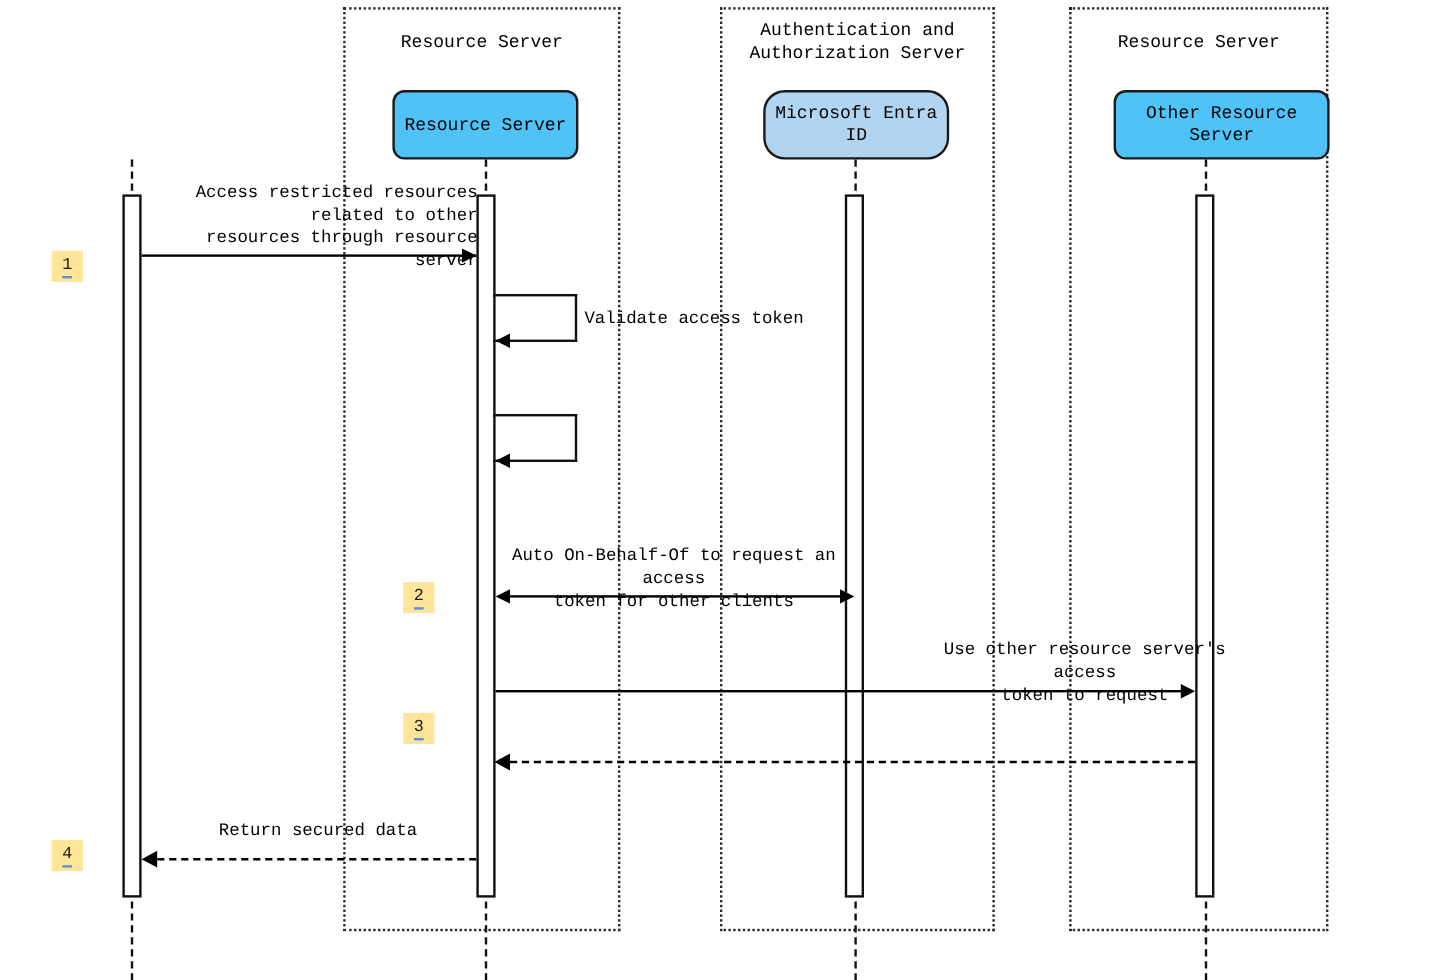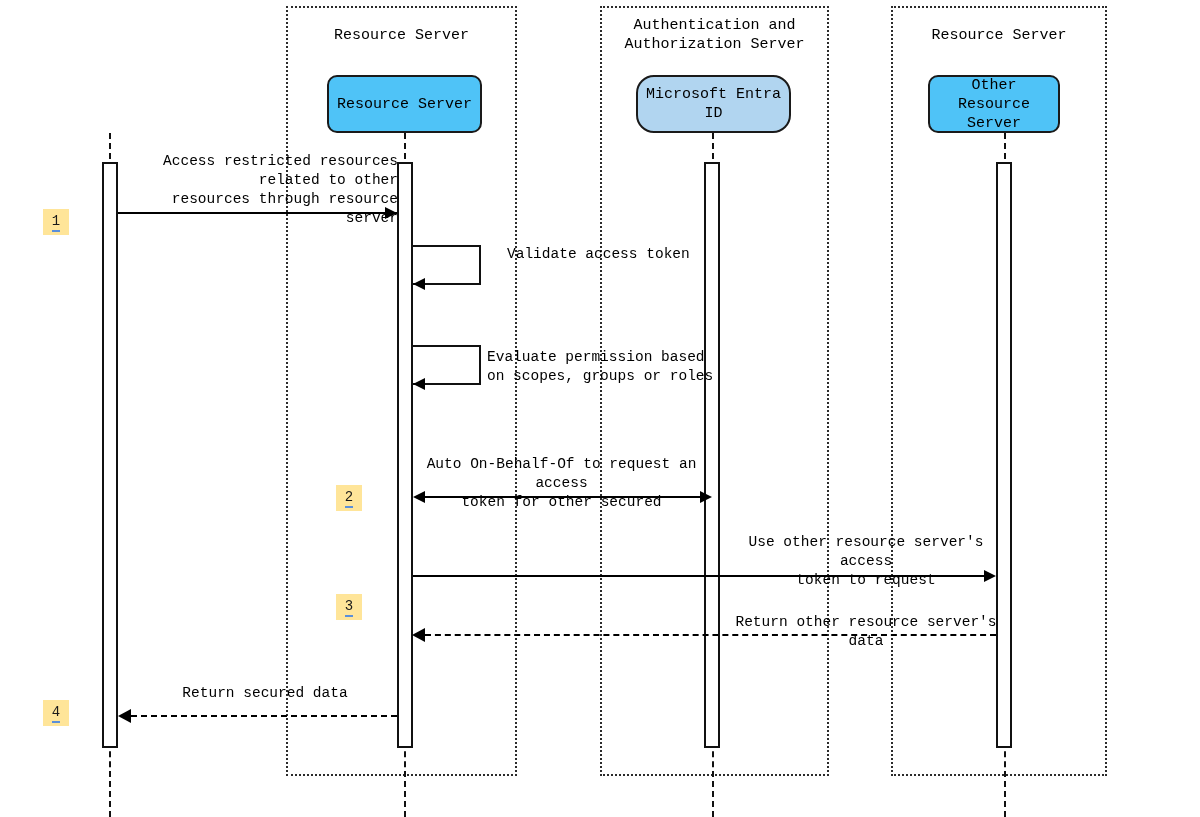--- a/index.html
+++ b/index.html
@@ -145,63 +145,60 @@
 
 
   <div class="actor" style="left:327px; top:75px; width:155px; height:58px; background:#4fc3f7;">
     <span class="actor-label">Resource Server</span>
   </div>
 
   <div class="actor" style="left:636px; top:75px; width:155px; height:58px; background:#b1d5f0;border-radius:18px;">
     <span class="actor-label">Microsoft Entra ID</span>
   </div>
 
-  <div class="actor" style="left:928px; top:75px; width:132px; height:58px; background:#4fc3f7;justify-content:center;">
+  <div class="actor" style="left:928px; top:75px; width:180px; height:58px; background:#4fc3f7;justify-content:center;">
     <span class="actor-label">Other Resource
 Server</span>
   </div>
 
   <div class="activation" style="left:102px; top:162px; width:16px; height:586px;"></div>
   <div class="activation" style="left:397px; top:162px; width:16px; height:586px;"></div>
   <div class="activation" style="left:704px; top:162px; width:16px; height:586px;"></div>
   <div class="activation" style="left:996px; top:162px; width:16px; height:586px;"></div>
 
   <div class="msg-label" style="left:118px; top:152px; width:280px;text-align:right;">Access restricted resources
 related to other
 resources through resource server</div>
   <div class="msg-line" style="left:118px; top:212px; width:279px;"></div>
   <div class="arrowhead right" style="left:385px; top:207px;"></div>
   <div class="badge" style="left:43px; top:209px; width:26px;">
     <u>1</u>
   </div>
 
   <div class="selfcall" style="left:411px; top:245px; width:70px; height:40px;"></div>
   <div class="arrowhead left" style="left:413px; top:278px;"></div>
-  <div class="msg-label left-al" style="left:487px; top:245px; width:260px;margin-left:20px;">Validate access token</div>
+  <div class="msg-label left-al" style="left:487px; top:257px; width:260px;">Validate access token</div>
 
   <div class="selfcall" style="left:411px; top:345px; width:70px; height:40px;"></div>
   <div class="arrowhead left" style="left:413px; top:378px;"></div>
-  <div class="msg-label left-al" style="left:487px; top:348px; width:230px;">Evaluate permission based
-on scopes, groups or roles</div>
 
   <div class="msg-label" style="left:413px; top:455px; width:297px;">Auto On-Behalf-Of to request an access
-token for other secured</div>
+token for other clients</div>
   <div class="msg-line" style="left:425px; top:496px; width:280px;"></div>
   <div class="arrowhead left" style="left:413px; top:491px;"></div>
   <div class="arrowhead right" style="left:700px; top:491px;"></div>
   <div class="badge" style="left:336px; top:485px; width:26px;">
     <u>2</u>
   </div>
 
-  <div class="msg-label" style="left:726px; top:533px; width:280px;">Use other resource server's access
+  <div class="msg-label" style="left:764px; top:533px; width:280px;">Use other resource server's access
 token to request</div>
   <div class="msg-line" style="left:413px; top:575px; width:572px;"></div>
   <div class="arrowhead right" style="left:984px; top:570px;"></div>
 
-  <div class="msg-label" style="left:726px; top:613px; width:280px;">Return other resource server's data</div>
   <div class="msg-line dashed" style="left:425px; top:634px; width:571px;"></div>
   <div class="arrowhead open-left" style="left:412px; top:628px;"></div>
   <div class="badge" style="left:336px; top:594px; width:26px;">
     <u>3</u>
   </div>
 
   <div class="msg-label" style="left:145px; top:684px; width:240px;">Return secured data</div>
   <div class="msg-line dashed" style="left:131px; top:715px; width:266px;"></div>
   <div class="arrowhead open-left" style="left:118px; top:709px;"></div>
   <div class="badge" style="left:43px; top:700px; width:26px;">

